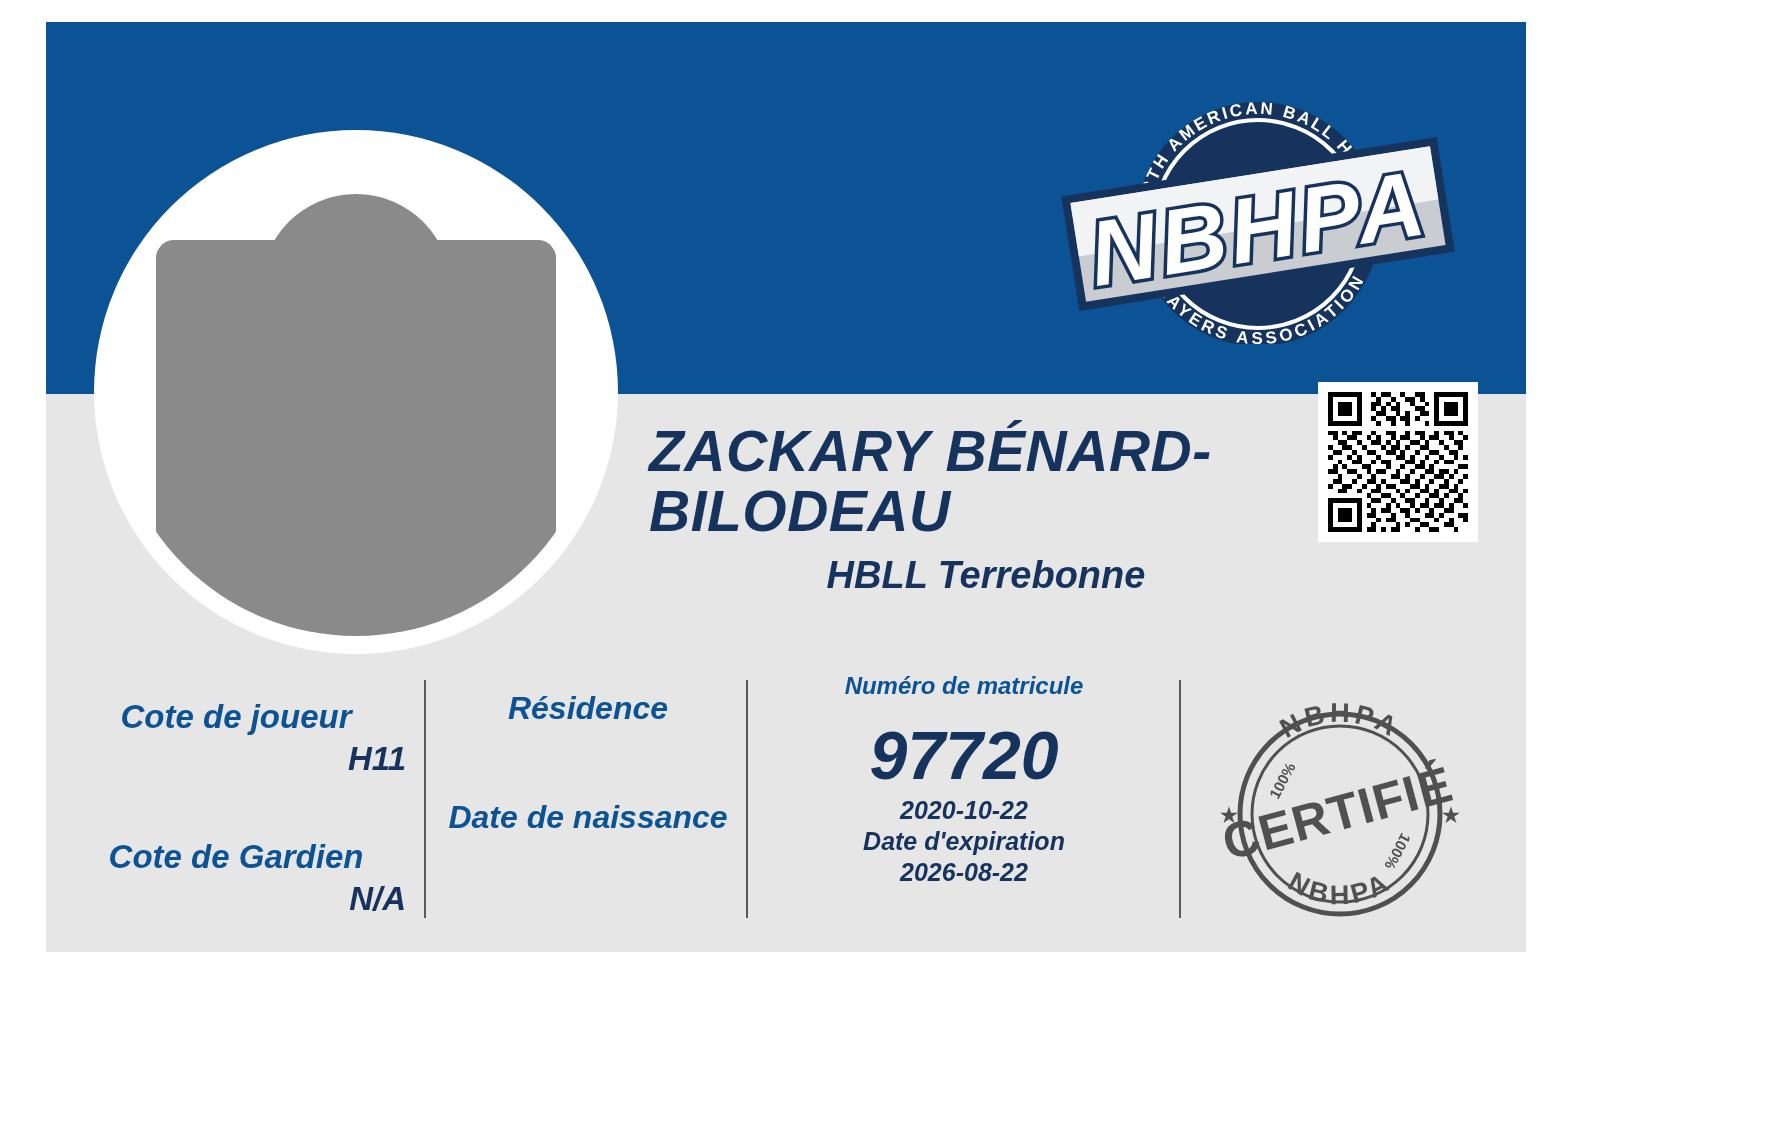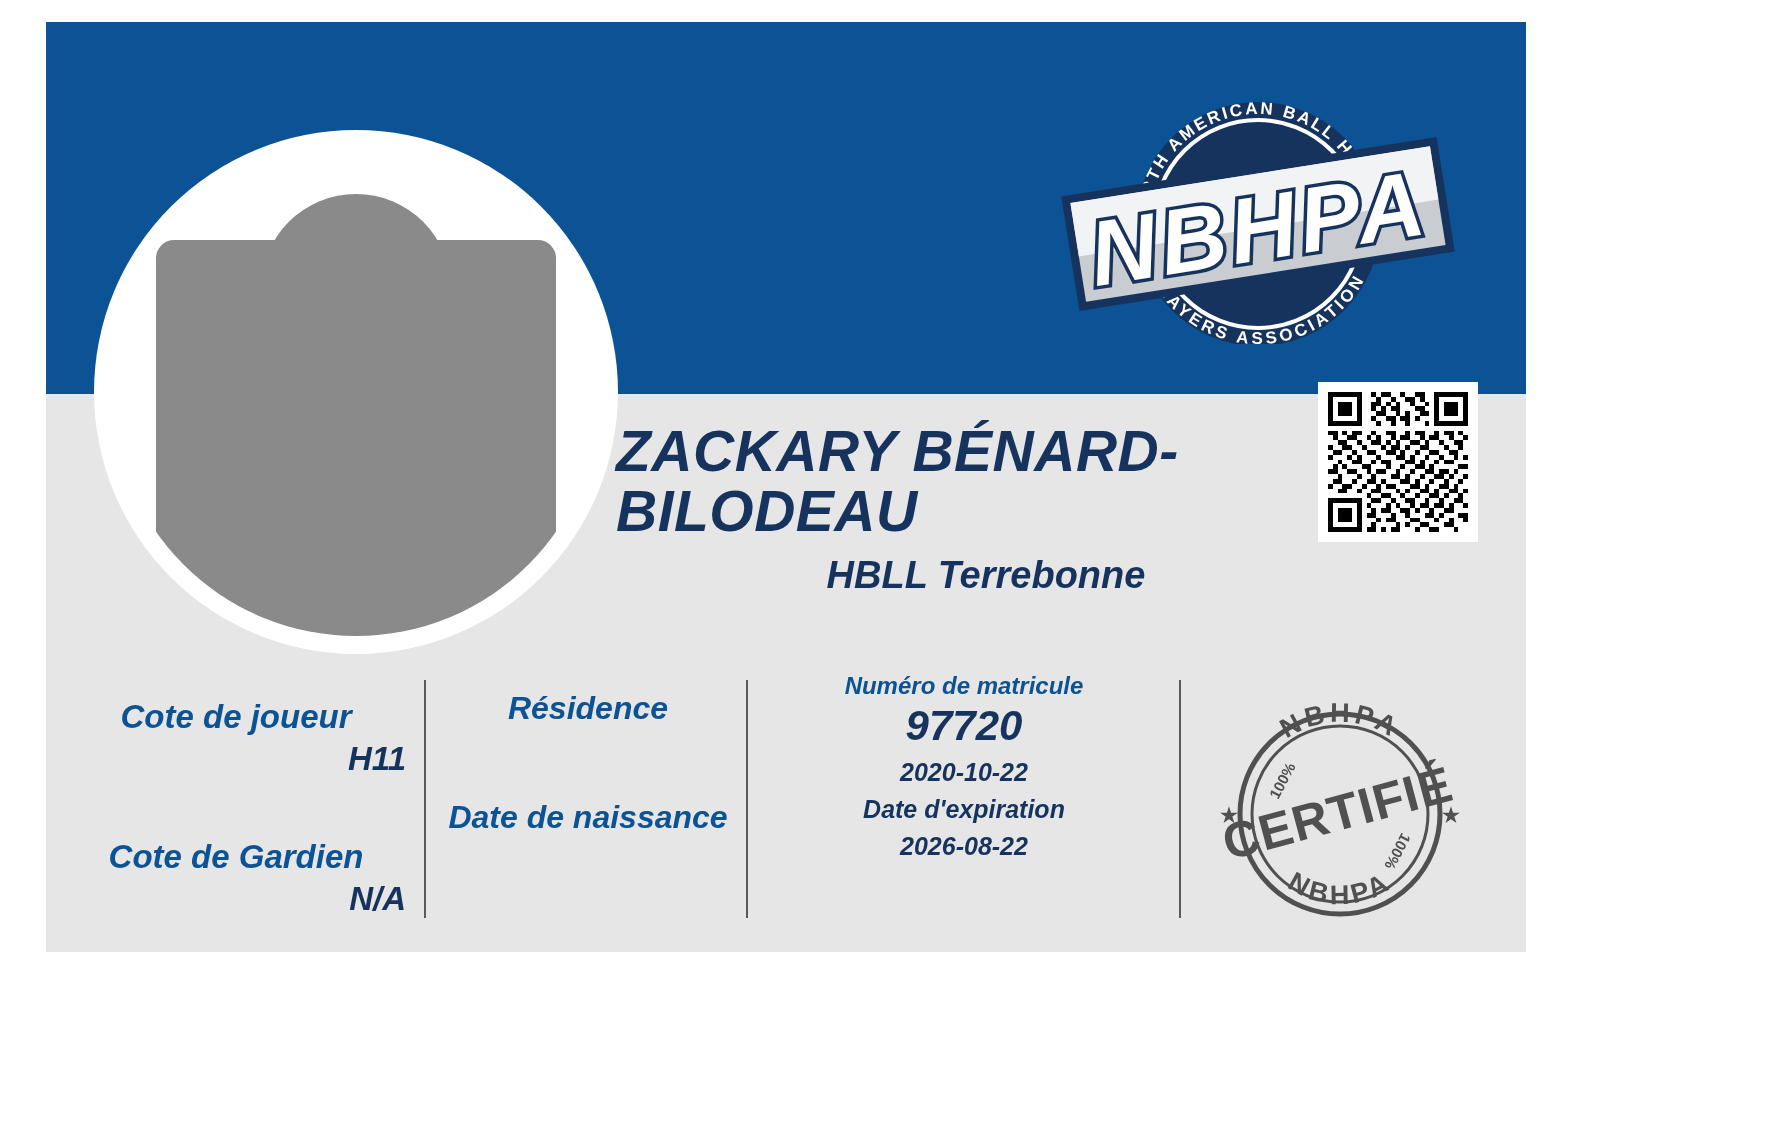--- a/index.html
+++ b/index.html
@@ -91,20 +91,21 @@
     top: 400px;
     width: 740px;
   }
   .player-name {
     font-style: italic;
     font-weight: bold;
     font-size: 57px;
     line-height: 1.05;
     color: #16335e;
     letter-spacing: 0.5px;
+    margin-left: 33px;
   }
   .player-team {
     margin-top: 12px;
     font-style: italic;
     font-weight: bold;
     font-size: 38px;
     color: #16335e;
     text-align: center;
   }
 
@@ -160,23 +161,23 @@
   .col-rating .val { font-size: 33px; margin-top: 4px; text-align: right; }
   .col-rating .grp2 { margin-top: 60px; }
 
   .col-res { left: 392px; top: 28px; width: 300px; }
   .col-res .lbl { font-size: 32px; }
   .col-res .val { font-size: 25px; margin-top: 6px; }
   .col-res .grp2 { margin-top: 72px; }
 
   .col-num { left: 712px; top: 10px; width: 412px; }
   .col-num .lbl { font-size: 24px; }
-  .col-num .big { font-size: 42px; font-style: italic; font-weight: bold; color: #16335e; margin-top: 2px; }
+  .col-num .big { font-size: 68px; font-style: italic; font-weight: bold; color: #16335e; margin-top: 16px; }
   .col-num .small-lbl { font-size: 22px; font-style: italic; font-weight: bold; color: #16335e; margin-top: 40px; }
-  .col-num .small-val { font-size: 25px; font-style: italic; font-weight: bold; color: #16335e; margin-top: 8px; }
+  .col-num .small-val { font-size: 25px; font-style: italic; font-weight: bold; color: #16335e; margin-top: 2px; }
 
   
   .stamp {
     position: absolute;
     left: 1160px;
     top: 20px;
     width: 265px;
     height: 255px;
   }
   .stamp svg { display: block; width: 100%; height: 100%; }

